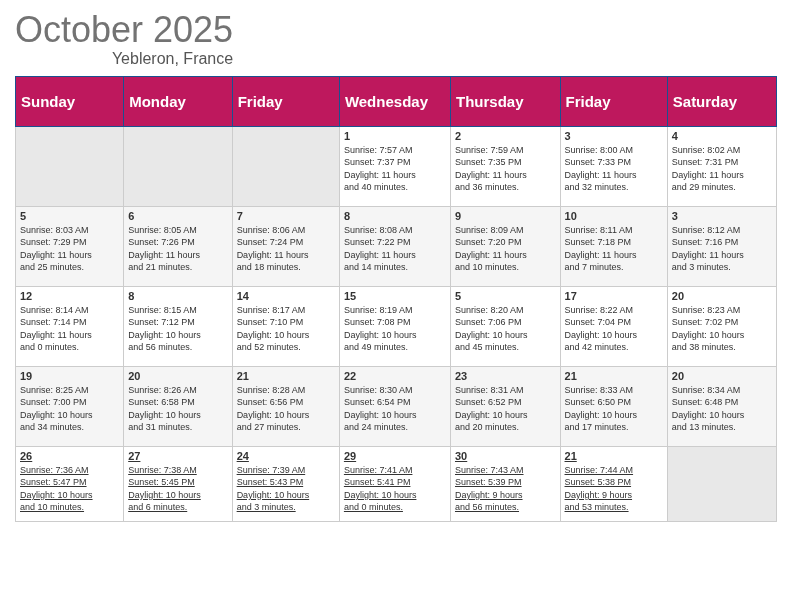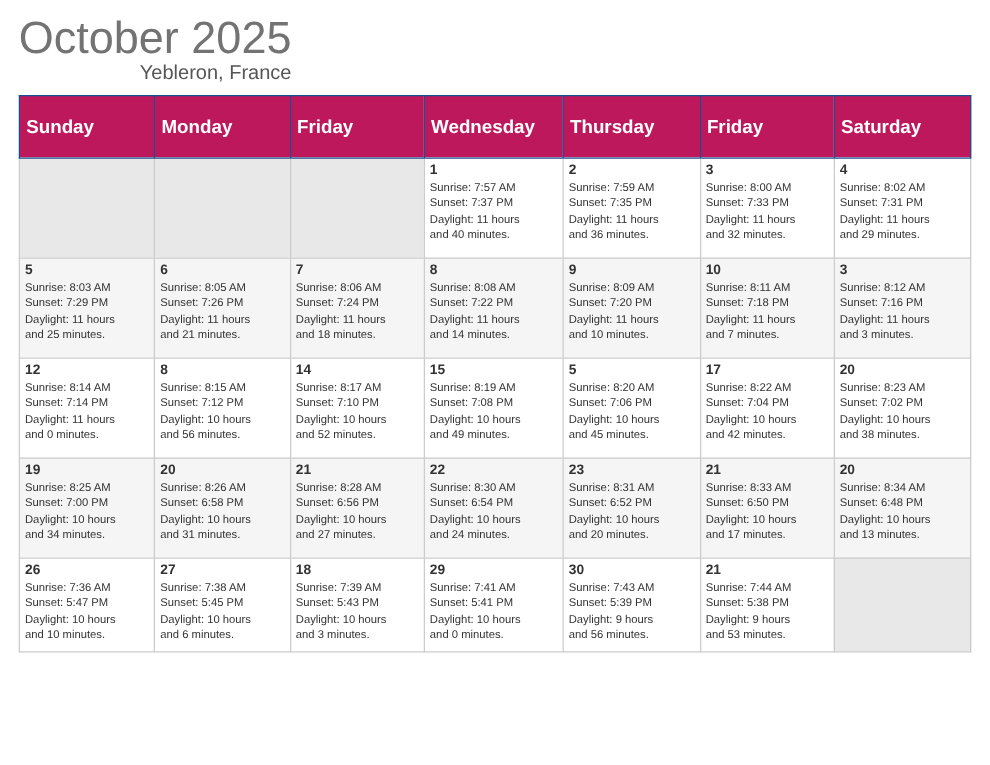--- a/index.html
+++ b/index.html
@@ -86,20 +86,21 @@
     .day-info {
       font-size: 9px;
       line-height: 1.4;
       color: #333;
     }
     .empty-cell {
       background: #e8e8e8 !important;
     }
     .last-row td {
       height: 75px;
+      text-decoration: underline;
     }
   </style>
 </head>
 <body>
 
 <div class="page">
   <div class="header">
     <div class="title-block">
       <div class="month-title">October 2025</div>
       <div class="location">Yebleron, France</div>
@@ -233,21 +234,21 @@
         <tr class="last-row">
           <td>
             <span class="day-number">26</span>
             <div class="day-info">Sunrise: 7:36 AM<br>Sunset: 5:47 PM<br>Daylight: 10 hours<br>and 10 minutes.</div>
           </td>
           <td>
             <span class="day-number">27</span>
             <div class="day-info">Sunrise: 7:38 AM<br>Sunset: 5:45 PM<br>Daylight: 10 hours<br>and 6 minutes.</div>
           </td>
           <td>
-            <span class="day-number">18</span>
+            <span class="day-number">24</span>
             <div class="day-info">Sunrise: 7:39 AM<br>Sunset: 5:43 PM<br>Daylight: 10 hours<br>and 3 minutes.</div>
           </td>
           <td>
             <span class="day-number">29</span>
             <div class="day-info">Sunrise: 7:41 AM<br>Sunset: 5:41 PM<br>Daylight: 10 hours<br>and 0 minutes.</div>
           </td>
           <td>
             <span class="day-number">30</span>
             <div class="day-info">Sunrise: 7:43 AM<br>Sunset: 5:39 PM<br>Daylight: 9 hours<br>and 56 minutes.</div>
           </td>

